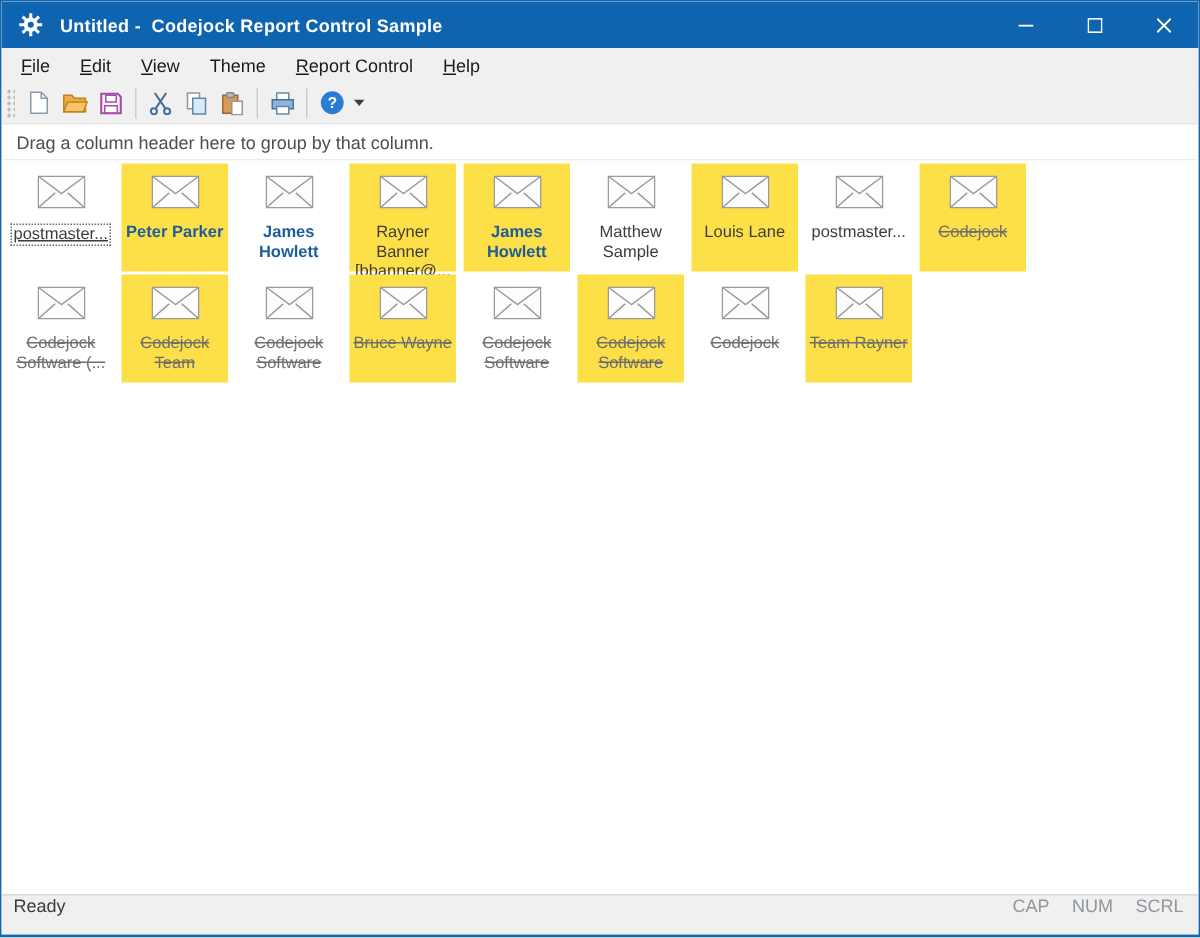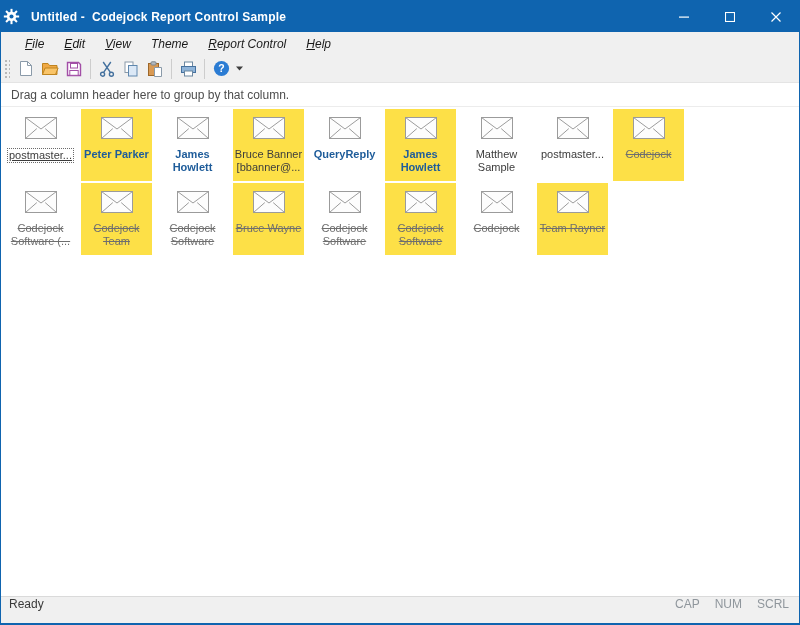--- a/index.html
+++ b/index.html
@@ -15,43 +15,43 @@
     border-bottom-width: 2px;
     display: flex; flex-direction: column;
     background: #fff;
     overflow: hidden;
   }
   
   .titlebar {
     flex: 0 0 31px;
     background: #0f64af;
     display: flex; align-items: center;
-    padding-left: 2px;
+    padding-left: 11px;
     color: #fff;
   }
   .app-icon { display: flex; align-items: center; }
   .title-text {
     margin-left: 11px;
     font-size: 12px; font-weight: bold;
     white-space: pre;
     letter-spacing: 0.2px;
   }
   .win-controls { margin-left: auto; display: flex; height: 100%; }
   .win-btn {
     width: 46px; height: 100%;
     display: flex; align-items: center; justify-content: center;
     cursor: default;
   }
   
   .menubar {
     flex: 0 0 23px;
     background: #f0f0f0;
     display: flex; align-items: center;
-    padding-left: 14px;
-    font-size: 12px; color: #1a1a1a; font-style: italic;
+    padding-left: 3px;
+    font-size: 12px; color: #1a1a1a;
   }
   .menu-item { padding: 3px 10px; }
   .menu-item u { text-decoration: underline; }
   
   .toolbar {
     flex: 0 0 28px;
     background: #f0f0f0;
     display: flex; align-items: center;
     border-bottom: 1px solid #e4e4e4;
     padding-left: 2px;
@@ -274,45 +274,45 @@
               <path d="M0.5 21.5L11.8 11.6M31.5 21.5L20.2 11.6" fill="none" stroke="#9b9b9b"></path>
             </svg></span><div class="label unread">
             <span class="line"><span>James</span></span>
             <span class="line"><span>Howlett</span></span>
           </div></div>
         <div class="card shaded"><span style="display: inline-block;"><svg width="32" height="22" viewBox="0 0 32 22">
               <rect x="0.5" y="0.5" width="31" height="21" fill="#fdfdfd" stroke="#9b9b9b"></rect>
               <path d="M0.5 0.5L16 12 31.5 0.5" fill="none" stroke="#9b9b9b"></path>
               <path d="M0.5 21.5L11.8 11.6M31.5 21.5L20.2 11.6" fill="none" stroke="#9b9b9b"></path>
             </svg></span><div class="label read">
-            <span class="line"><span>Bruce Banner</span></span>
+            <span class="line"><span>Rayner Banner</span></span>
             <span class="line"><span>[bbanner@...</span></span>
-          </div></div>
-        <div class="card"><span style="display: inline-block;"><svg width="32" height="22" viewBox="0 0 32 22">
-              <rect x="0.5" y="0.5" width="31" height="21" fill="#fdfdfd" stroke="#9b9b9b"></rect>
-              <path d="M0.5 0.5L16 12 31.5 0.5" fill="none" stroke="#9b9b9b"></path>
-              <path d="M0.5 21.5L11.8 11.6M31.5 21.5L20.2 11.6" fill="none" stroke="#9b9b9b"></path>
-            </svg></span><div class="label unread">
-            <span class="line"><span>QueryReply</span></span>
           </div></div>
         <div class="card shaded"><span style="display: inline-block;"><svg width="32" height="22" viewBox="0 0 32 22">
               <rect x="0.5" y="0.5" width="31" height="21" fill="#fdfdfd" stroke="#9b9b9b"></rect>
               <path d="M0.5 0.5L16 12 31.5 0.5" fill="none" stroke="#9b9b9b"></path>
               <path d="M0.5 21.5L11.8 11.6M31.5 21.5L20.2 11.6" fill="none" stroke="#9b9b9b"></path>
             </svg></span><div class="label unread">
             <span class="line"><span>James</span></span>
             <span class="line"><span>Howlett</span></span>
           </div></div>
         <div class="card"><span style="display: inline-block;"><svg width="32" height="22" viewBox="0 0 32 22">
               <rect x="0.5" y="0.5" width="31" height="21" fill="#fdfdfd" stroke="#9b9b9b"></rect>
               <path d="M0.5 0.5L16 12 31.5 0.5" fill="none" stroke="#9b9b9b"></path>
               <path d="M0.5 21.5L11.8 11.6M31.5 21.5L20.2 11.6" fill="none" stroke="#9b9b9b"></path>
             </svg></span><div class="label read">
             <span class="line"><span>Matthew</span></span>
             <span class="line"><span>Sample</span></span>
+          </div></div>
+        <div class="card shaded"><span style="display: inline-block;"><svg width="32" height="22" viewBox="0 0 32 22">
+              <rect x="0.5" y="0.5" width="31" height="21" fill="#fdfdfd" stroke="#9b9b9b"></rect>
+              <path d="M0.5 0.5L16 12 31.5 0.5" fill="none" stroke="#9b9b9b"></path>
+              <path d="M0.5 21.5L11.8 11.6M31.5 21.5L20.2 11.6" fill="none" stroke="#9b9b9b"></path>
+            </svg></span><div class="label read">
+            <span class="line"><span>Louis Lane</span></span>
           </div></div>
         <div class="card"><span style="display: inline-block;"><svg width="32" height="22" viewBox="0 0 32 22">
               <rect x="0.5" y="0.5" width="31" height="21" fill="#fdfdfd" stroke="#9b9b9b"></rect>
               <path d="M0.5 0.5L16 12 31.5 0.5" fill="none" stroke="#9b9b9b"></path>
               <path d="M0.5 21.5L11.8 11.6M31.5 21.5L20.2 11.6" fill="none" stroke="#9b9b9b"></path>
             </svg></span><div class="label read">
             <span class="line"><span>postmaster...</span></span>
           </div></div>
         <div class="card shaded"><span style="display: inline-block;"><svg width="32" height="22" viewBox="0 0 32 22">
               <rect x="0.5" y="0.5" width="31" height="21" fill="#fdfdfd" stroke="#9b9b9b"></rect>

